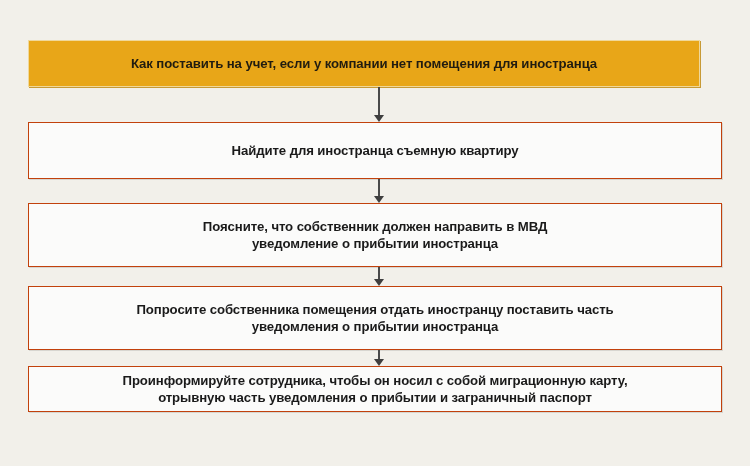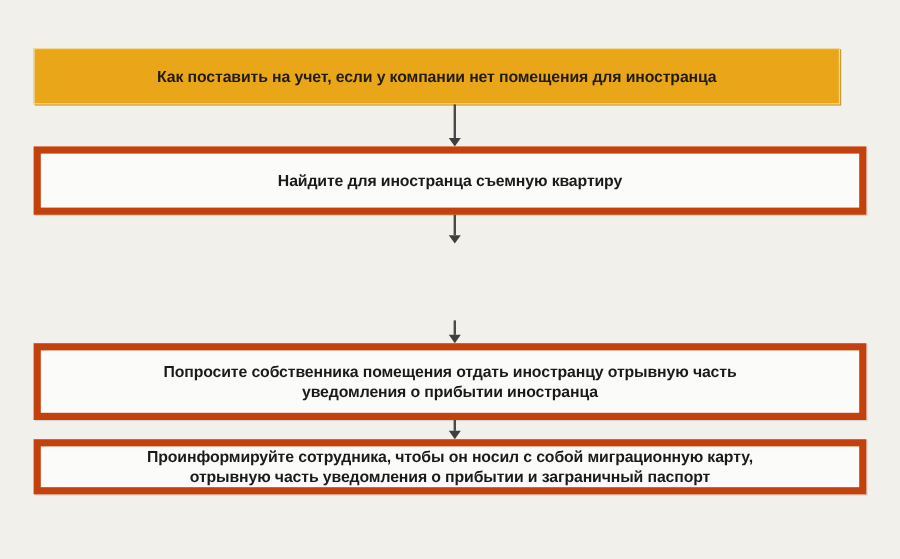--- a/index.html
+++ b/index.html
@@ -56,21 +56,21 @@
     color: #211c10;
     font-size: 13.2px;
     font-weight: bold;
   }
 
   
   .node.step {
     left: 28px;
     width: 694px;
     background: #fbfbfa;
-    border: 6px solid #c2410c;
+    border: 1px solid #c2410c;
     box-shadow: 1px 1px 0 0 #d8d6d0;
   }
   .node.step .node-text {
     color: #1a1a1a;
     font-size: 13.2px;
     font-weight: bold;
   }
 
   .node.step-1 { top: 122px;  height: 57px; }
   .node.step-2 { top: 203px;  height: 64px; }
@@ -127,28 +127,32 @@
 
   <div class="node step step-1">
     <span class="node-text">Найдите для иностранца съемную квартиру</span>
   </div>
 
   <div class="connector c2">
     <span class="stem"></span>
     <span class="head"></span>
   </div>
 
+  <div class="node step step-2">
+    <span class="node-text">Поясните, что собственник должен направить в МВД
+уведомление о прибытии иностранца</span>
+  </div>
 
   <div class="connector c3">
     <span class="stem"></span>
     <span class="head"></span>
   </div>
 
   <div class="node step step-3">
-    <span class="node-text">Попросите собственника помещения отдать иностранцу отрывную часть
+    <span class="node-text">Попросите собственника помещения отдать иностранцу поставить часть
 уведомления о прибытии иностранца</span>
   </div>
 
   <div class="connector c4">
     <span class="stem"></span>
     <span class="head"></span>
   </div>
 
   <div class="node step step-4">
     <span class="node-text">Проинформируйте сотрудника, чтобы он носил с собой миграционную карту,

